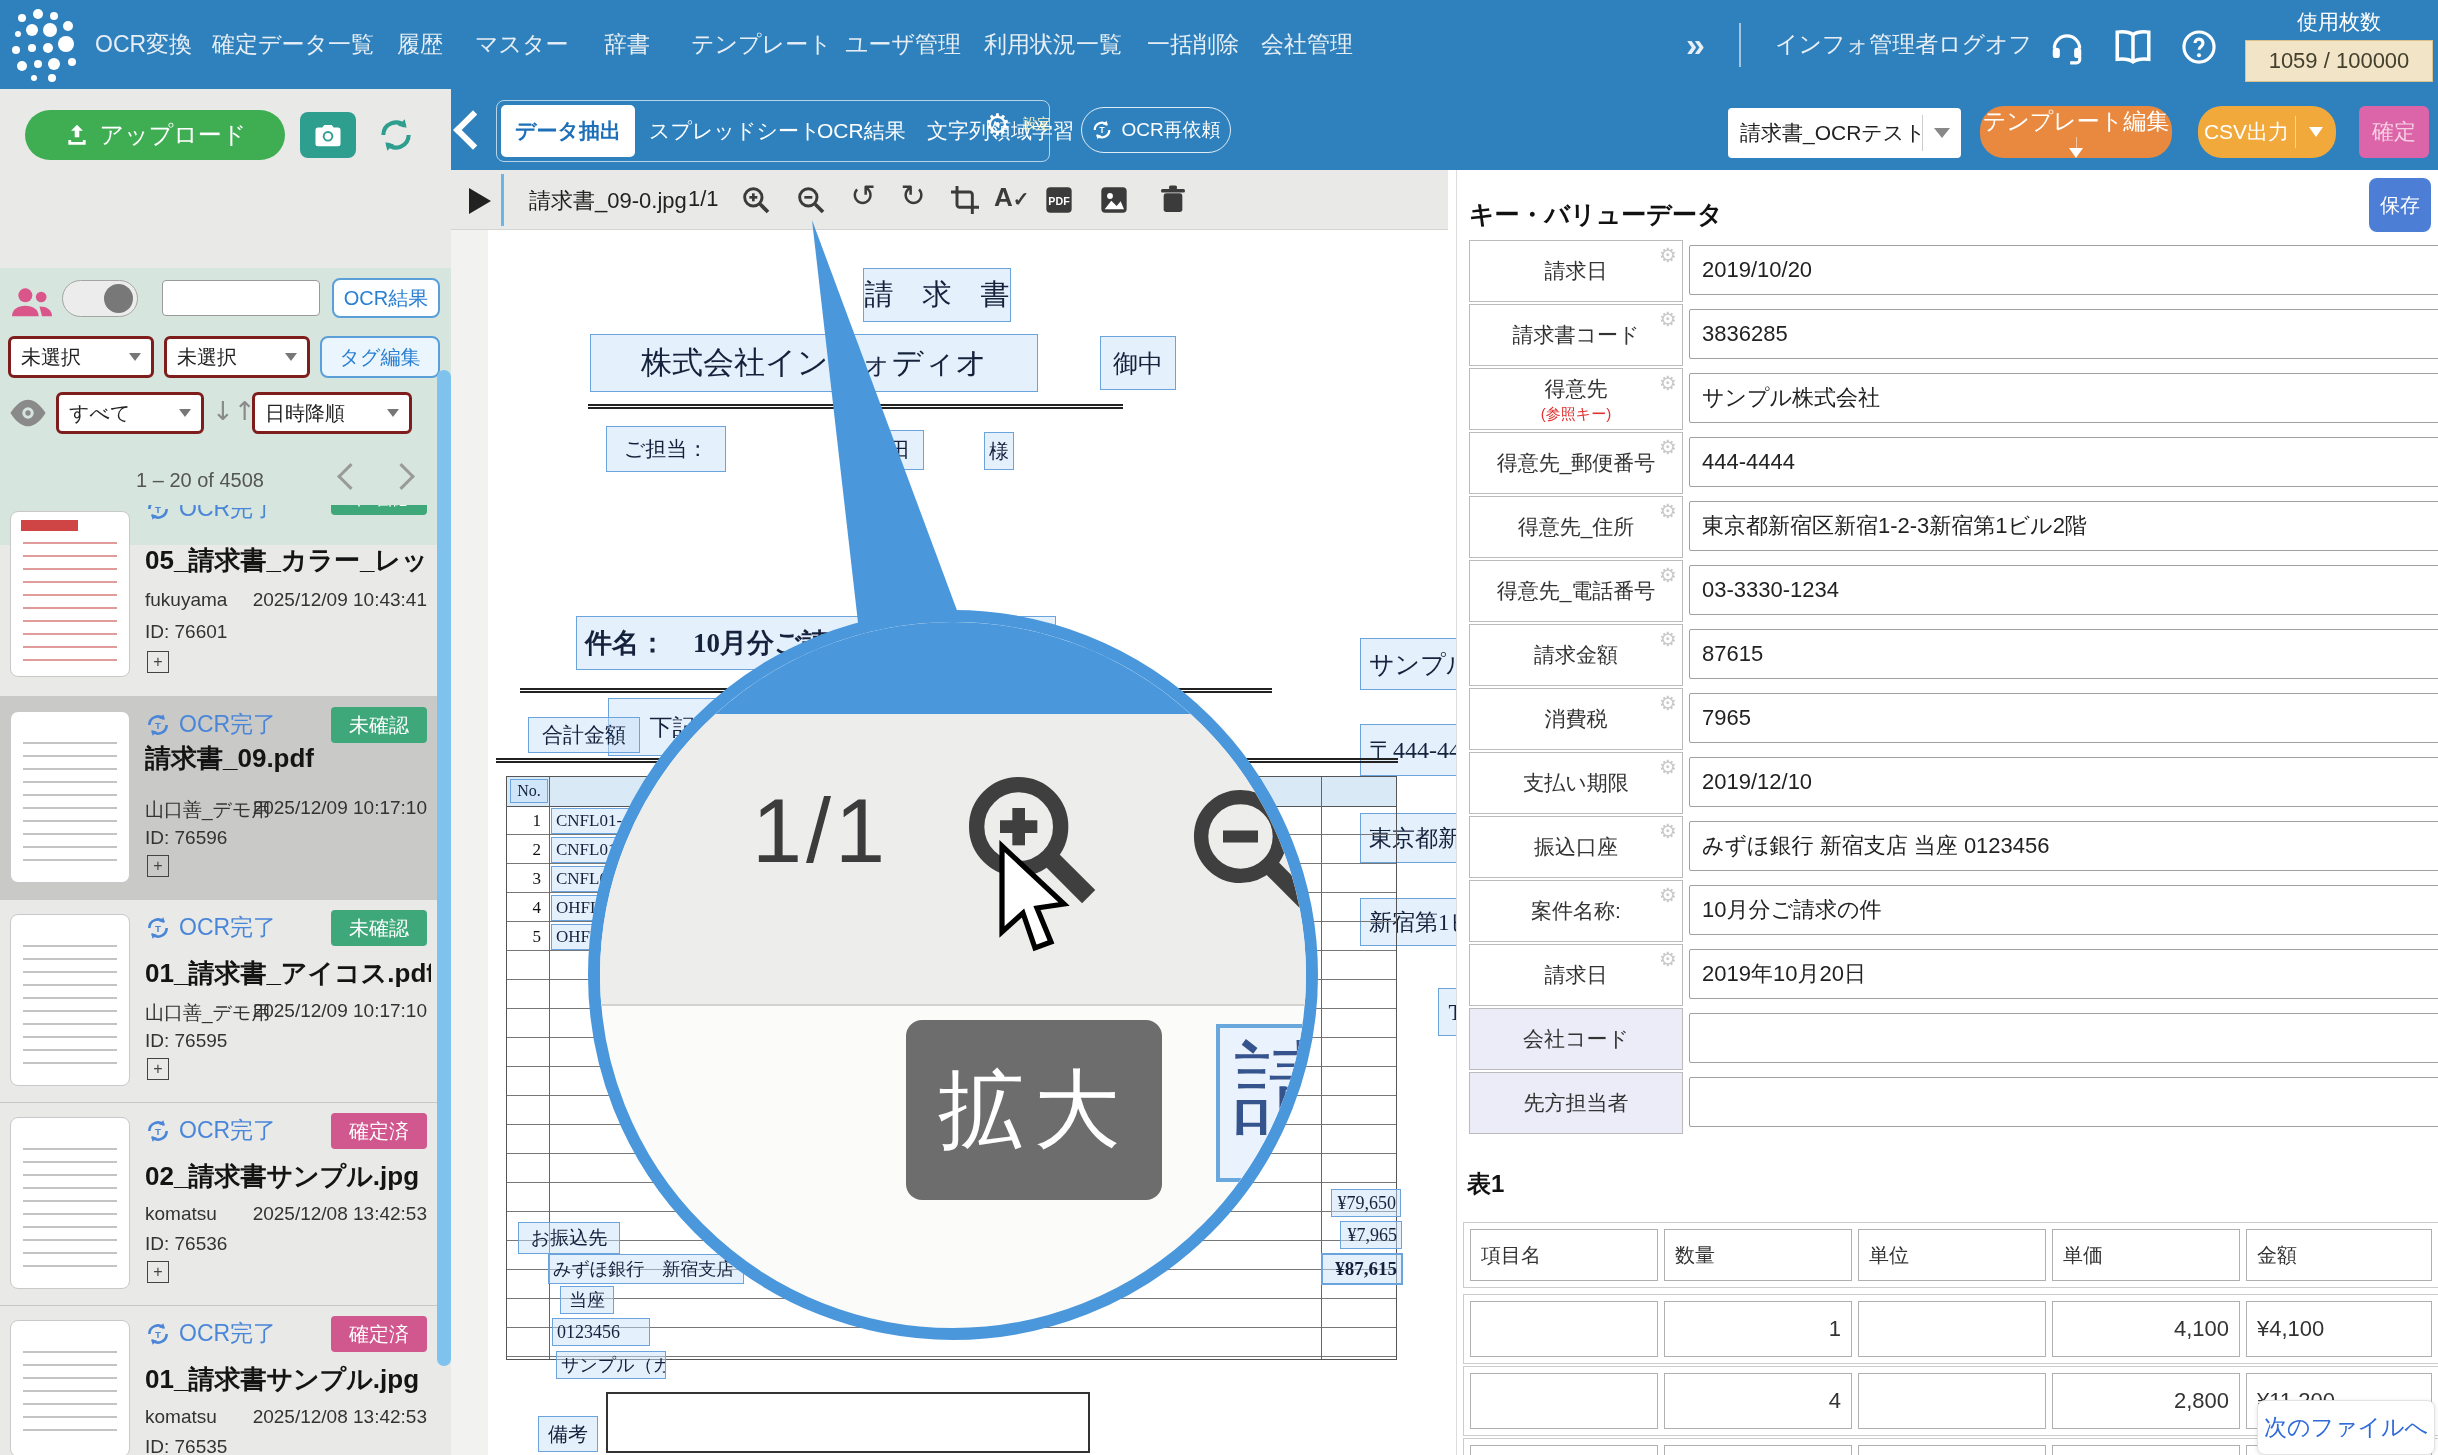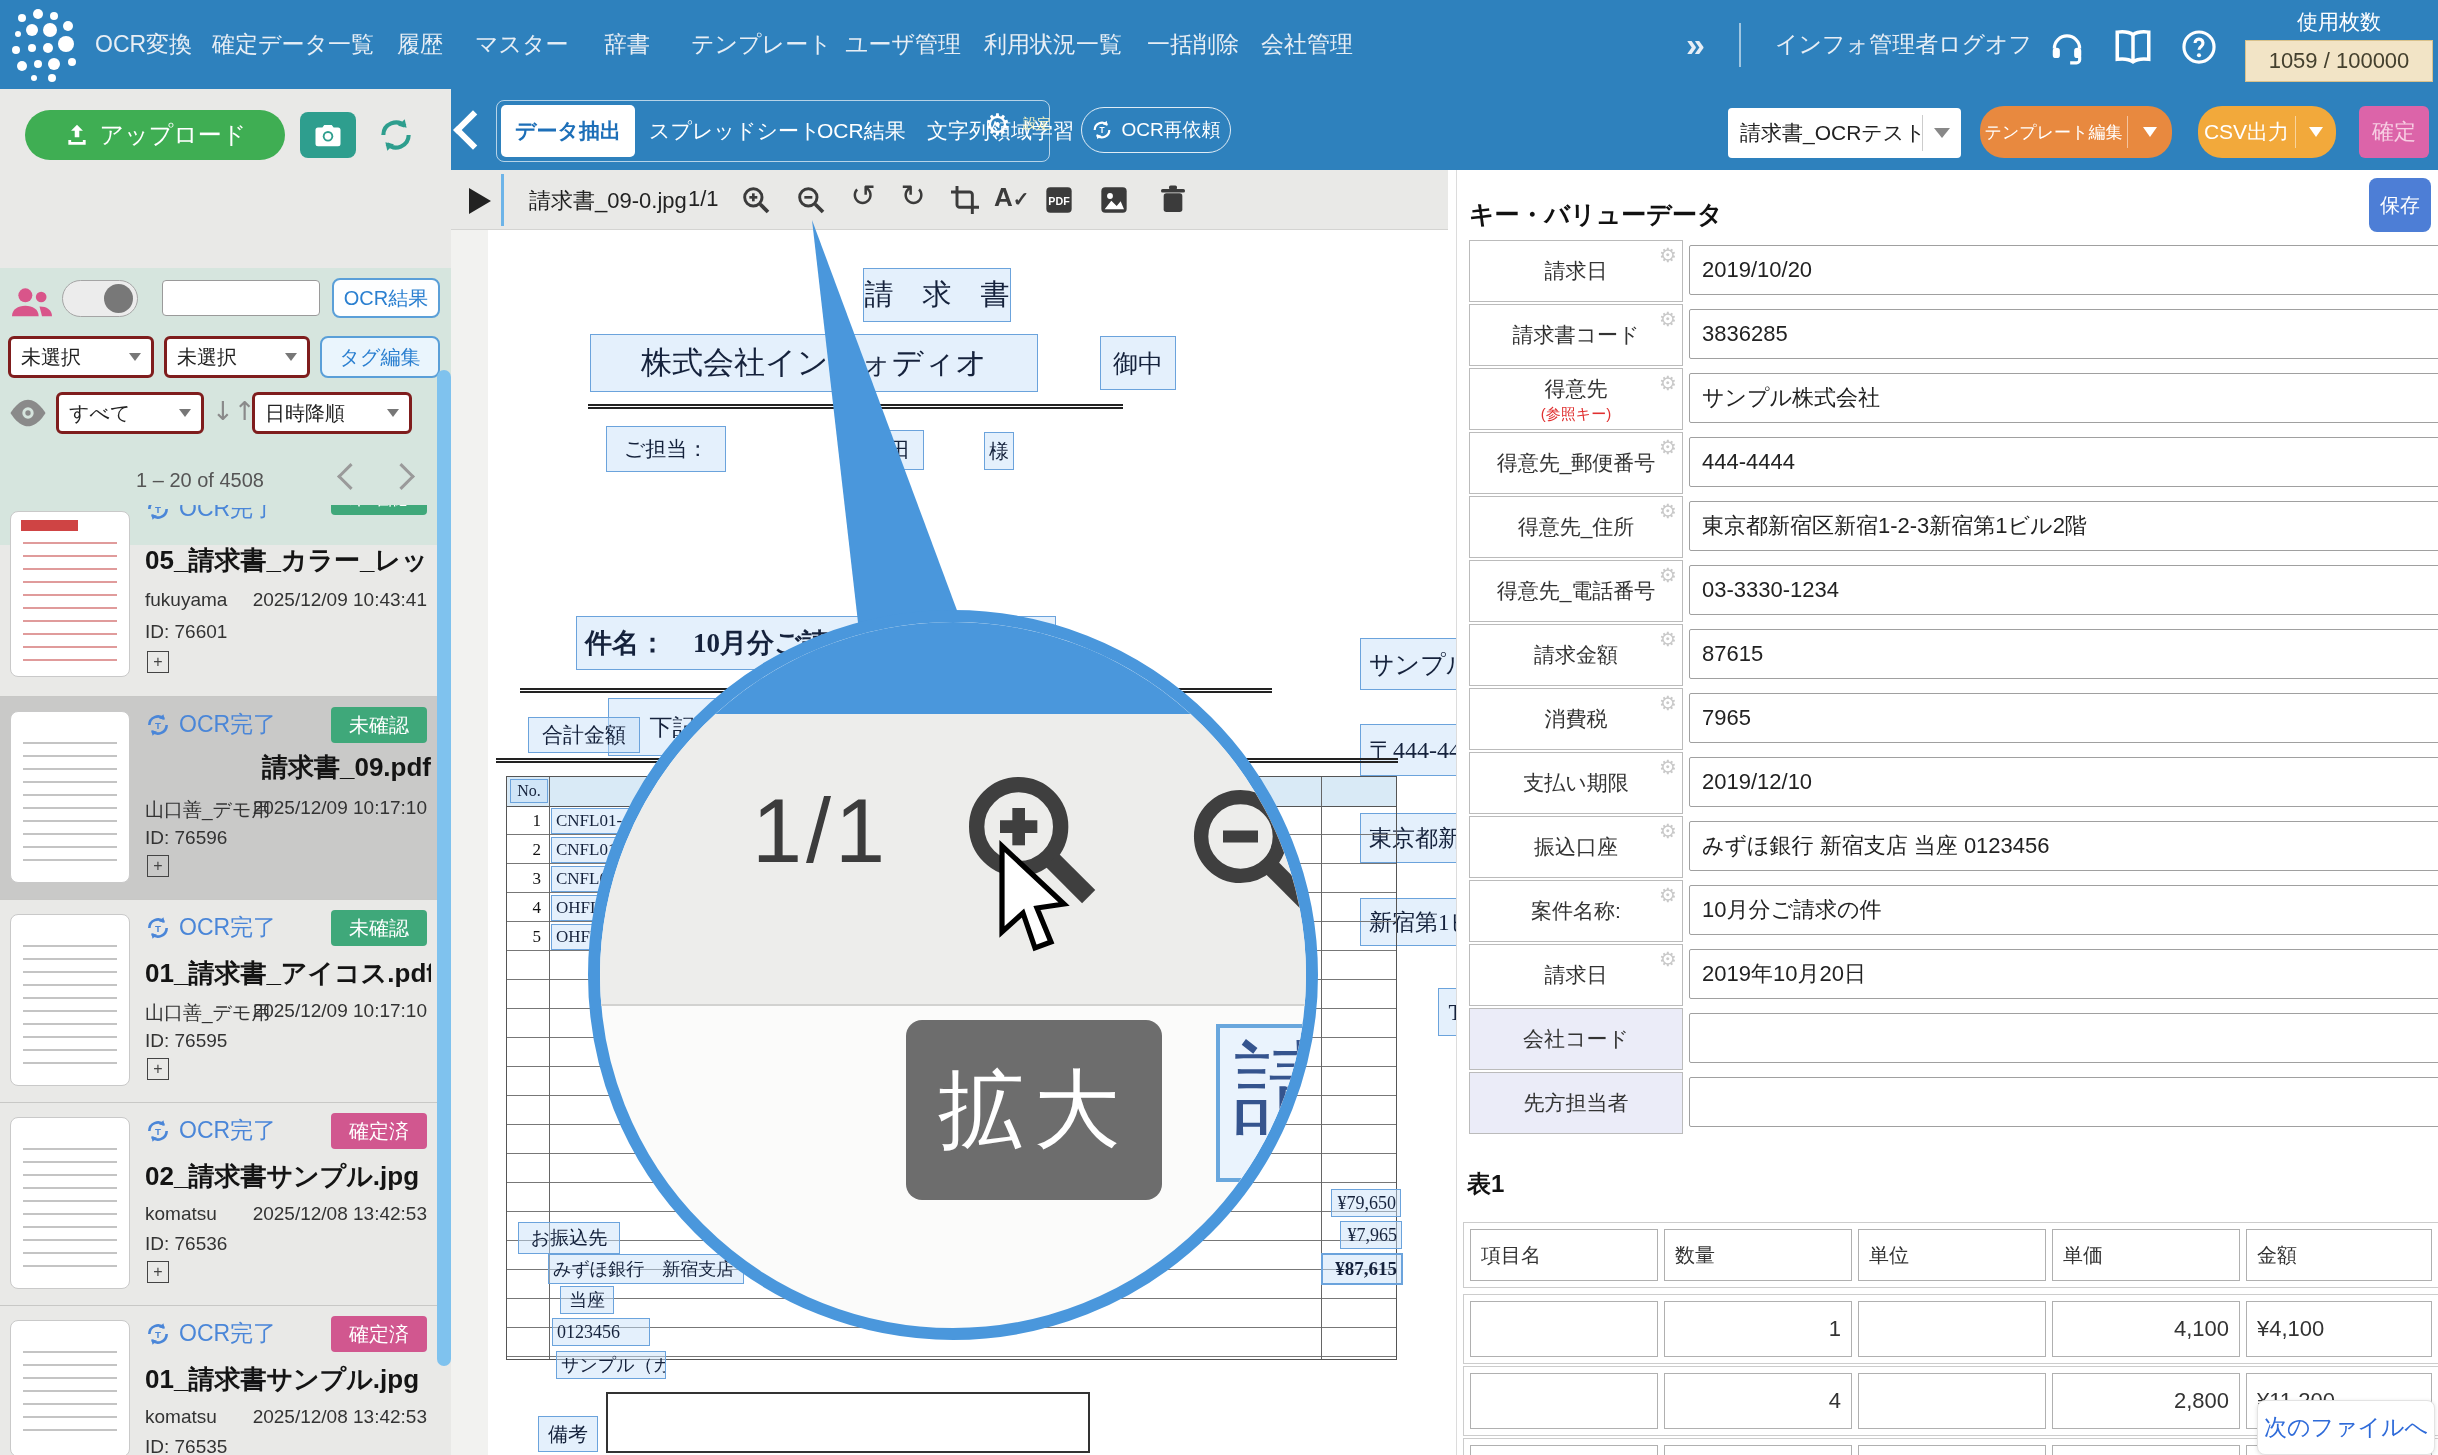--- a/index.html
+++ b/index.html
@@ -12,21 +12,21 @@
   .usagebox{background:#f2e4c6;border:1px solid #d9c28c;color:#44402e;font-size:22px;display:flex;align-items:center;justify-content:center;}
   
   .tabrow{left:451px;top:89px;width:1987px;height:81px;background:#2e81bd;z-index:39;}
   .tabgroup{position:absolute;left:45px;top:11px;width:552px;height:60px;border:1px solid rgba(255,255,255,.65);border-radius:8px;}
   .tab{position:absolute;top:0;height:60px;display:flex;align-items:center;color:#fff;font-size:21px;white-space:nowrap;cursor:pointer;}
   .tab.active{background:#fff;color:#1d6fb8;font-weight:bold;border-radius:5px;top:4px;height:52px;padding:0 14px;}
   .pillbtn{border:1.5px solid rgba(255,255,255,.85);border-radius:25px;color:#fff;display:flex;align-items:center;justify-content:center;gap:8px;font-size:19px;}
   .tselect{background:#fff;border-radius:4px;display:flex;align-items:center;font-size:21px;color:#222;}
   .tri-dn{width:0;height:0;border-left:8px solid transparent;border-right:8px solid transparent;border-top:10px solid #888;}
   .tri-dn.w{border-top-color:#fff;border-left-width:7px;border-right-width:7px;}
-  .orange{background:#e8893f;border-radius:24px;color:#fff;font-size:17px;display:flex;align-items:center;}
+  .orange{background:#e8893f;border-radius:24px;color:#fff;font-size:23px;display:flex;align-items:center;flex-direction:column;}
   .amber{background:#f2a93b;border-radius:24px;color:#fff;font-size:21px;display:flex;align-items:center;}
   .pinkbtn{background:#dc64a9;border-radius:6px;color:#f7cfe3;font-size:22px;display:flex;align-items:center;justify-content:center;}
   .vsep{width:1px;height:60%;background:rgba(255,255,255,.5);}
   
   .sidebar{left:0;top:89px;width:451px;height:1366px;background:#e9e9e7;z-index:30;}
   .greenbtn{background:#3fae53;border-radius:26px;color:#fff;font-size:24px;display:flex;align-items:center;justify-content:center;gap:10px;cursor:pointer;}
   .tealbar{left:0;width:448px;height:40px;background:#4ba68c;color:#fff;font-size:22px;display:flex;align-items:center;justify-content:center;gap:14px;cursor:pointer;}
   .filterzone{left:0;top:179px;width:451px;height:277px;background:#d6e5de;}
   .sselect{background:#fff;border:3px solid #7f1d1d;border-radius:6px;display:flex;align-items:center;font-size:20px;color:#222;padding-left:10px;justify-content:space-between;}
   .sselect .tri-dn{border-top-color:#777;border-left-width:6px;border-right-width:6px;border-top-width:8px;margin-right:10px;}
@@ -291,21 +291,21 @@
             <path d="M4 12a8 8 0 0 1 13.6-5.6M20 12a8 8 0 0 1-13.6 5.6" fill="none" stroke="#4a86d8" stroke-width="2.4"></path>
             <path d="M17 2l1.2 5.2-5.2-1.2z" fill="#4a86d8"></path>
             <path d="M7 22l-1.2-5.2 5.2 1.2z" fill="#4a86d8"></path>
             <text x="12" y="15.5" font-size="9" fill="#4a86d8" text-anchor="middle" font-weight="bold" font-family="sans-serif">T</text>
           </svg>
         <span>OCR完了</span>
       </div>
       <div class="badge g" style="top:10px;">
           <span>未確認</span>
         </div>
-      <div class="ftitle" style="top:53px;text-align:right;">請求書_09.pdf</div>
+      <div class="ftitle" style="top:44px;">請求書_09.pdf</div>
       <span class="fmeta" style="left:145px;top:100px;">山口善_デモ用</span>
       <span class="fmeta" style="right:10px;top:100px;">2025/12/09 10:17:10</span>
       <span class="fmeta" style="left:145px;top:130px;">ID: 76596</span>
       <div class="fplus" style="top:158px;">+</div>
     </div>
 
     <div class="abs fitem" style="top:811px;">
       <div class="thumb" style="top:14px;height:170px;">
           <div class="tlines"></div>
         </div>

